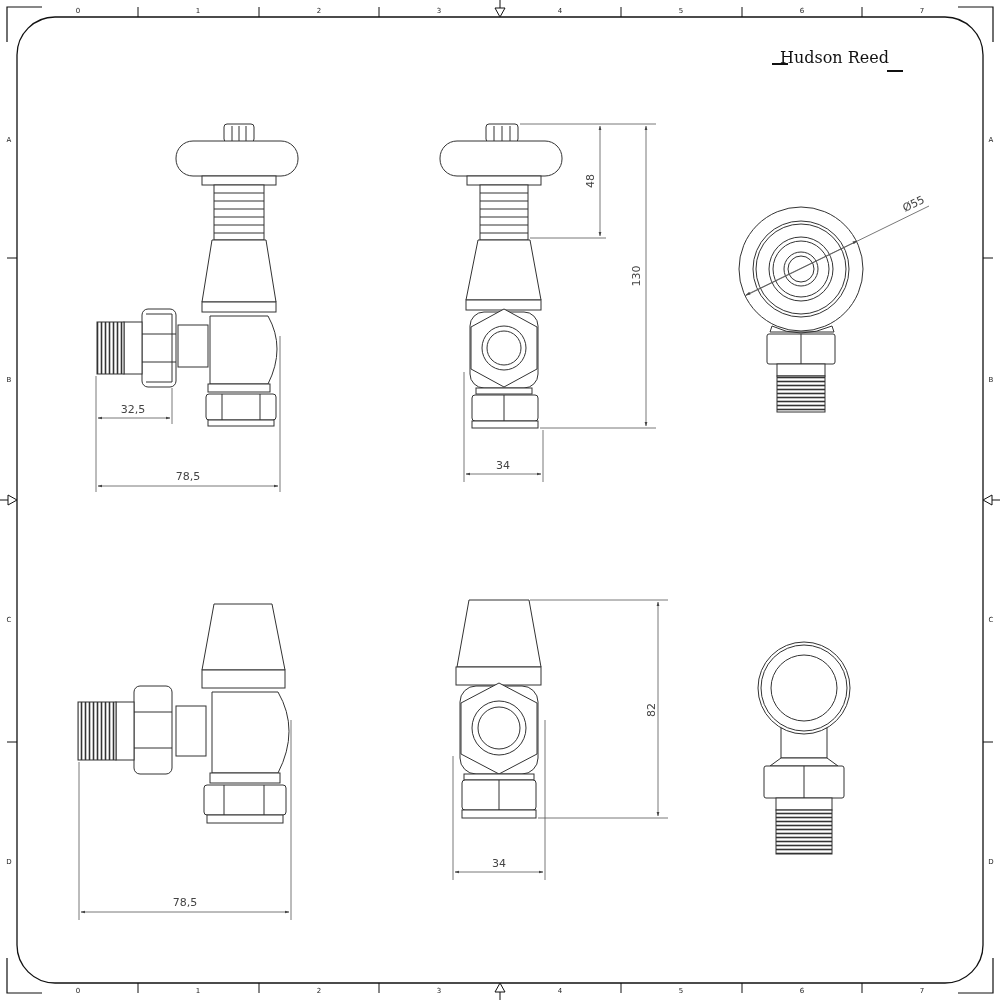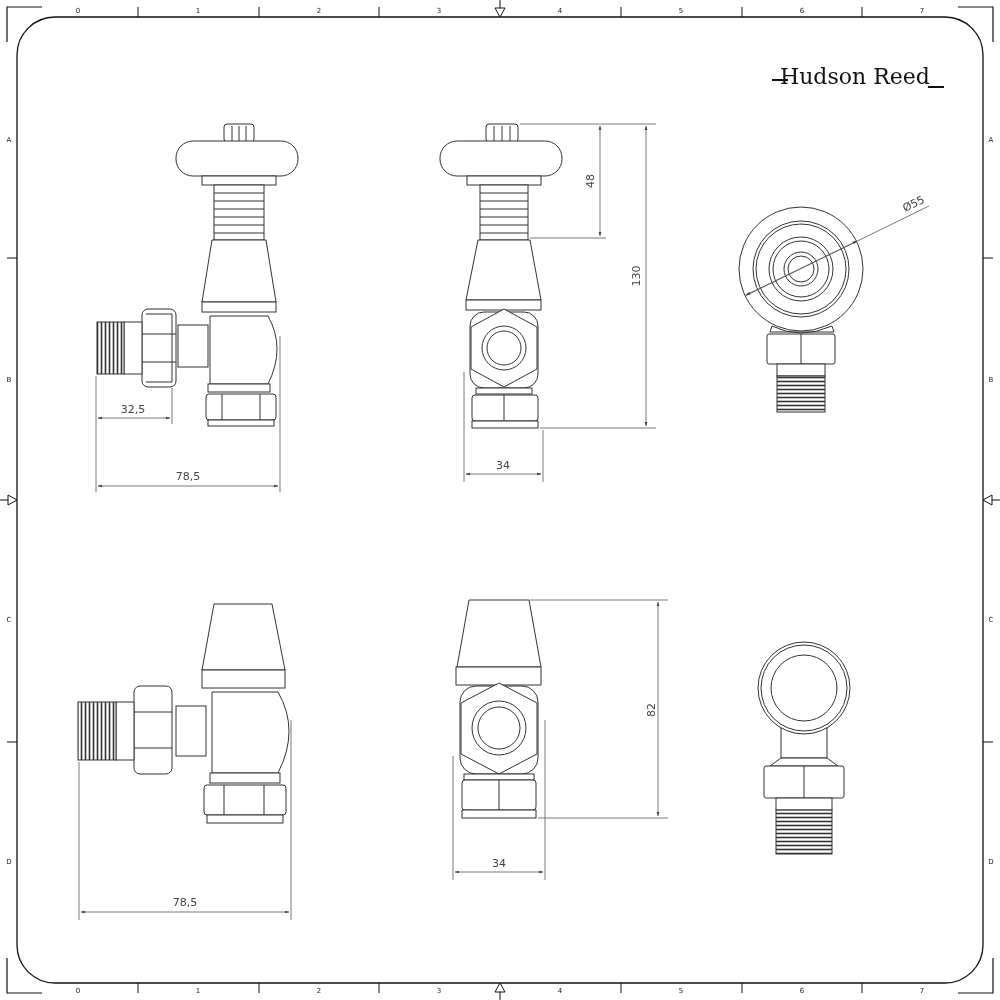--- a/index.html
+++ b/index.html
@@ -1,20 +1,20 @@
 <!DOCTYPE html>
 <html><head>
 <meta charset="utf-8">
 <style>
   html, body { margin: 0; padding: 0; background: #ffffff; }
   body { width: 1000px; height: 1000px; position: relative; overflow: hidden; font-family: "Liberation Sans", sans-serif; }
   #sheet { position: absolute; left: 0; top: 0; width: 1000px; height: 1000px; }
   .tick-label { font-family: "DejaVu Sans", sans-serif; font-size: 7px; fill: #222; }
   .dim-label { font-family: "DejaVu Sans", sans-serif; font-size: 11px; fill: #444; }
-  .brand { position: absolute; left: 772px; top: 64px; font-family: "DejaVu Serif", serif; font-size: 22px; color: #111; letter-spacing: 0px; }
+  .brand { position: absolute; left: 772px; top: 48px; font-family: "DejaVu Serif", serif; font-size: 16px; color: #111; letter-spacing: 0px; }
   .brand .bar-left { position: absolute; left: 0; top: 15px; width: 16px; height: 1.5px; background: #111; }
   .brand .bar-right { position: absolute; right: -14px; top: 22px; width: 16px; height: 1.5px; background: #111; }
   .brand-text { padding-left: 8px; }
 </style>
 </head>
 <body>
 
 <svg id="sheet" width="1000" height="1000" viewBox="0 0 1000 1000" xmlns="http://www.w3.org/2000/svg">
 
   <g stroke="#111" stroke-width="1.2" fill="none">

